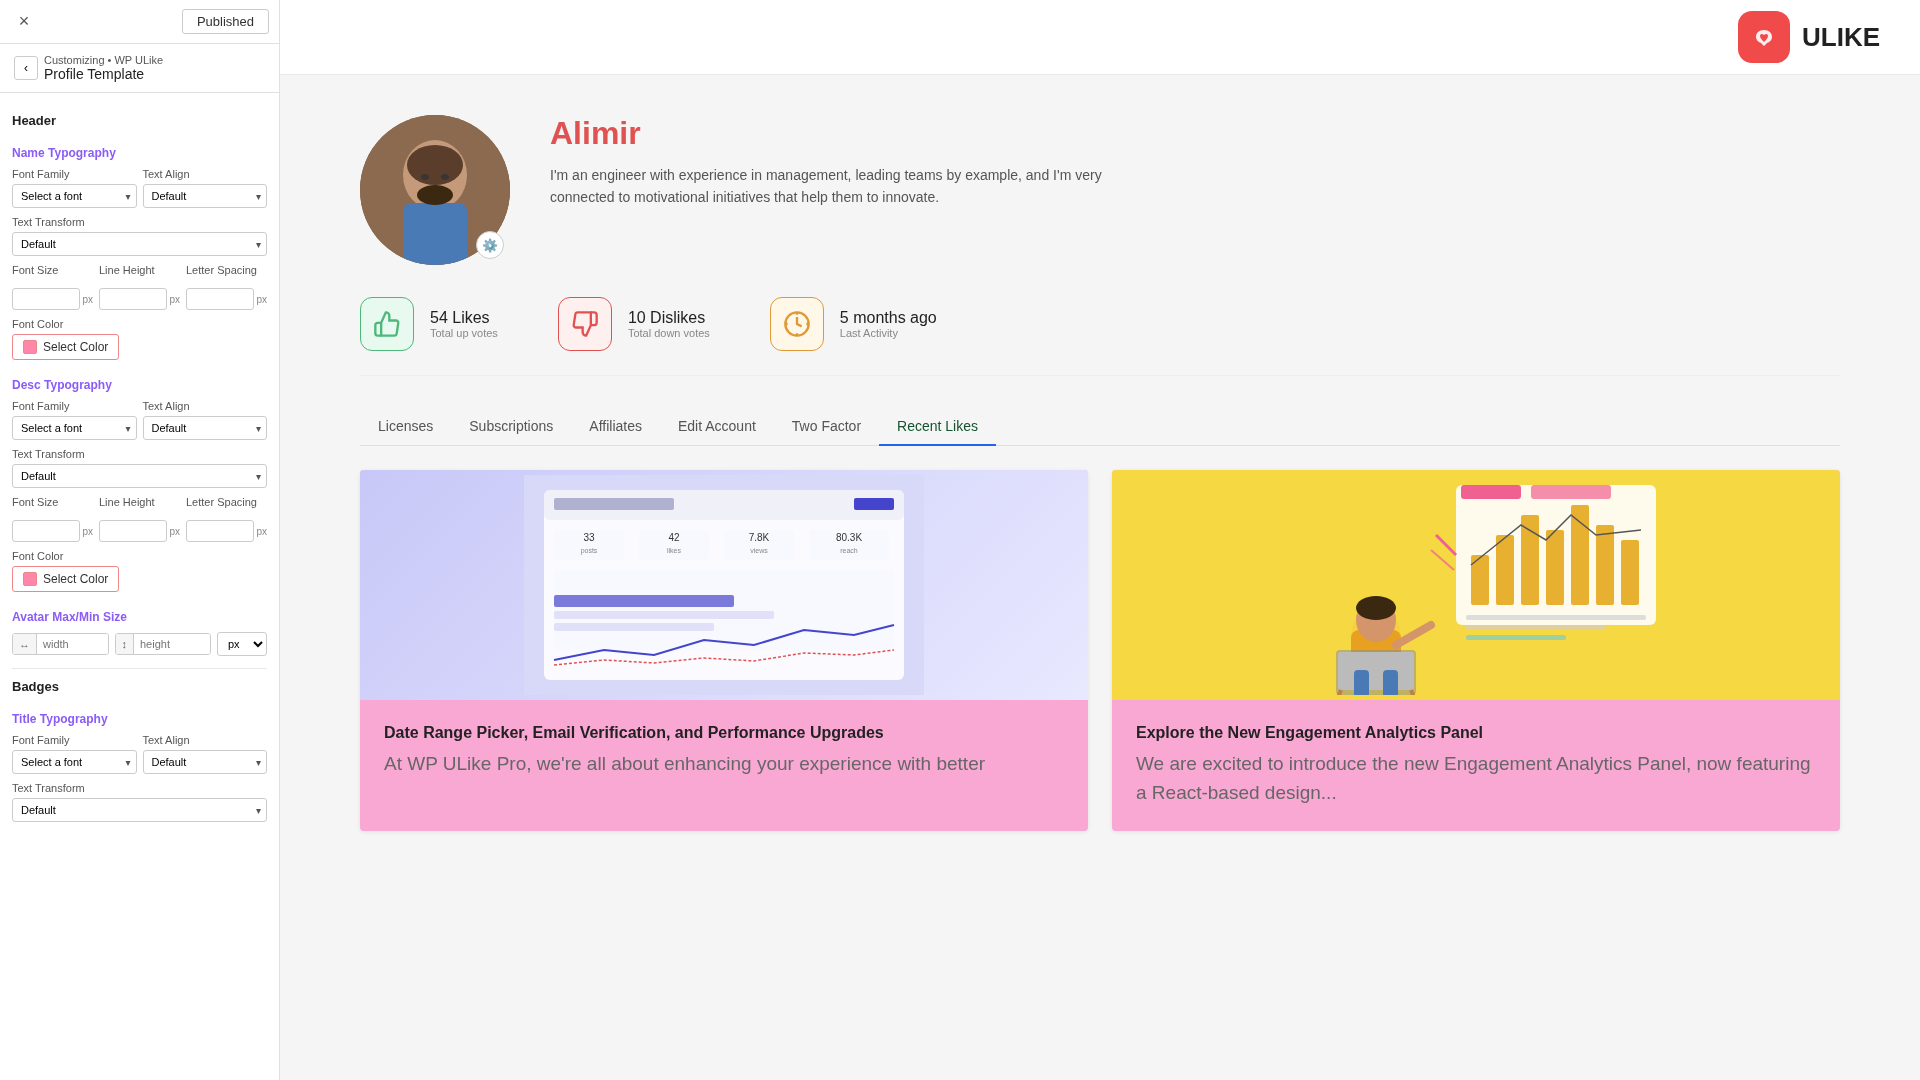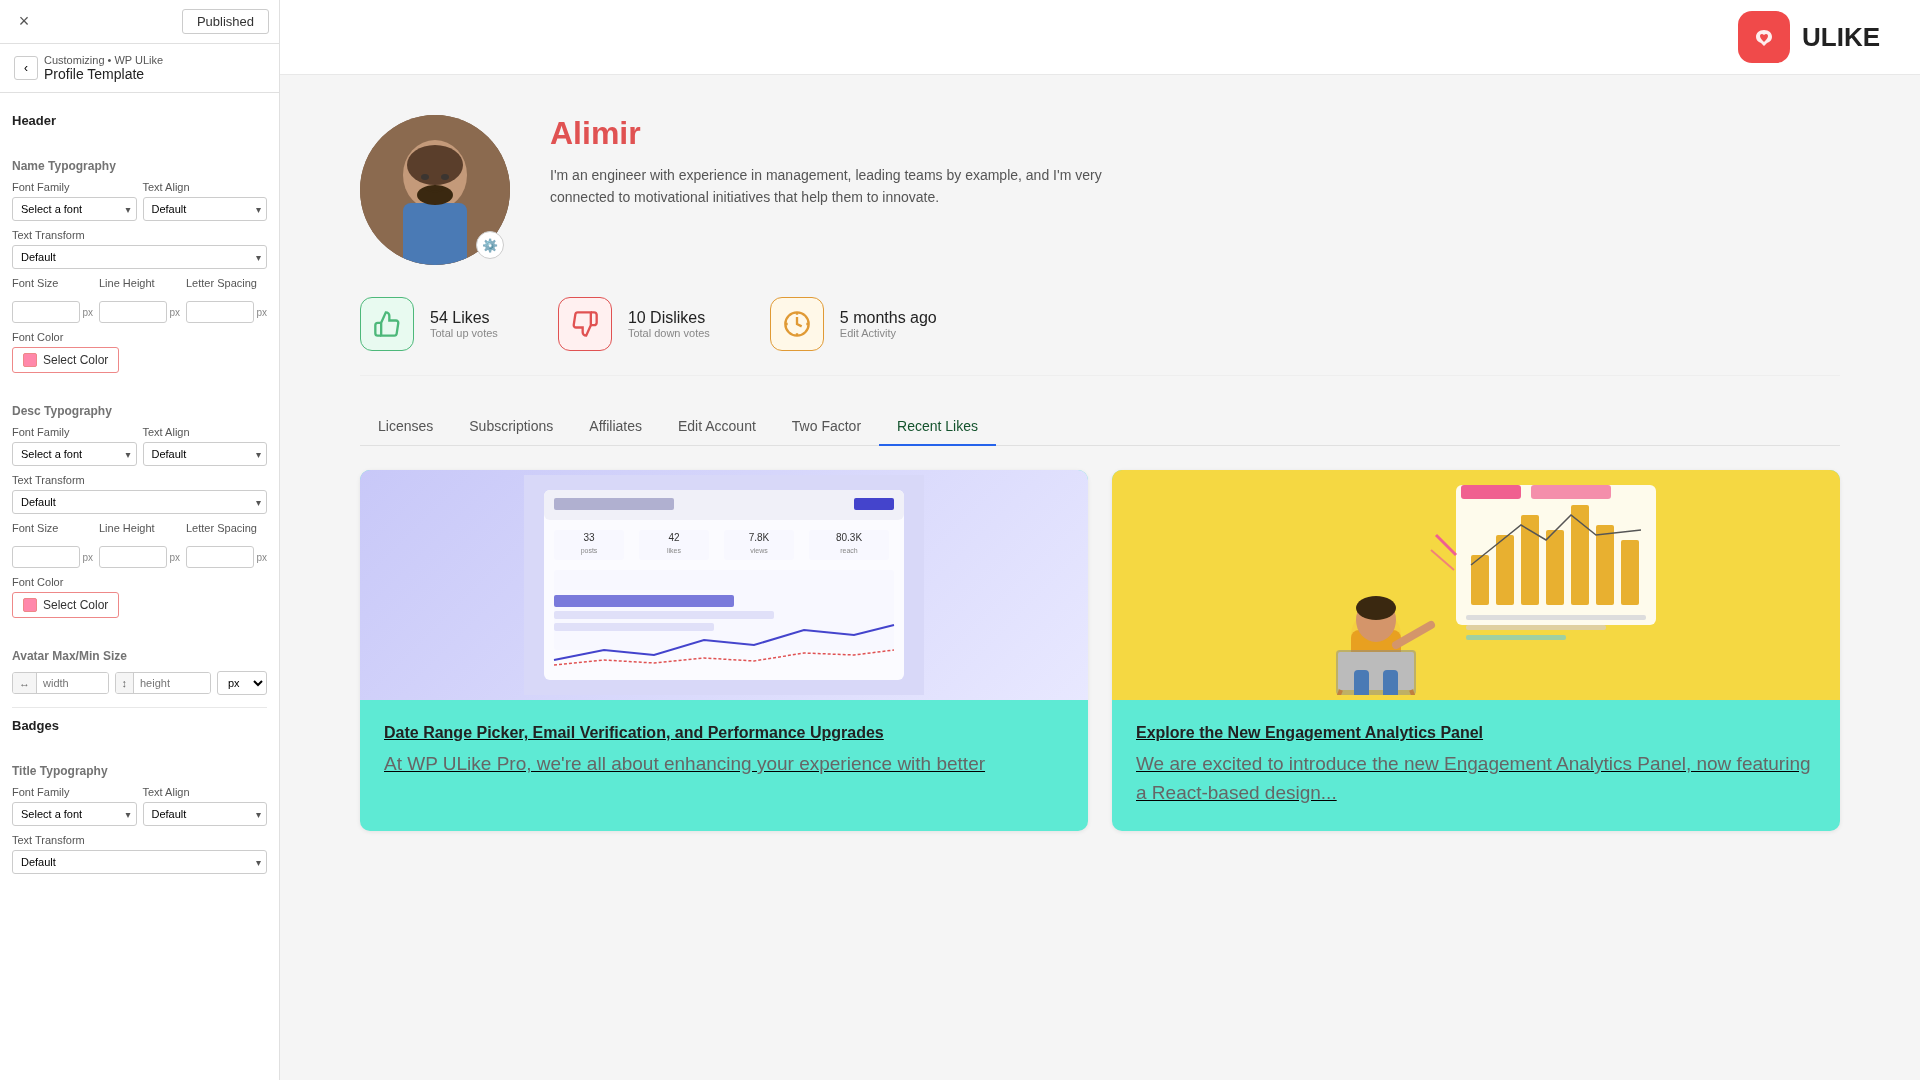--- a/index.html
+++ b/index.html
@@ -79,23 +79,23 @@
       font-size: 13px;
       font-weight: 600;
       color: #222;
       margin-bottom: 12px;
       margin-top: 6px;
     }
 
     .sub-section-title {
       font-size: 12px;
       font-weight: 600;
-      color: #737373;
+      color: #8b5cf6;
       margin-bottom: 8px;
-      margin-top: 31px;
+      margin-top: 18px;
     }
 
     .field-label {
       font-size: 11px;
       color: #555;
       margin-bottom: 4px;
     }
 
     .row-2 {
       display: flex;
@@ -429,25 +429,24 @@
     }
 
     
     .cards-grid {
       display: grid;
       grid-template-columns: 1fr 1fr;
       gap: 24px;
     }
 
     .card {
-      background: #5eead4;
-      border-radius: 10px;
+      background: #f9a8d4;
+      border-radius: 4px;
       overflow: hidden;
       box-shadow: 0 1px 4px rgba(0,0,0,0.08);
-      text-decoration: underline;
     }
 
     .card-thumb {
       width: 100%;
       height: 230px;
       overflow: hidden;
     }
 
     .card-thumb-analytics {
       background: linear-gradient(135deg, #c8c8f8, #e8e8ff);
@@ -733,21 +732,21 @@
       <div class="stat-item">
         <div class="stat-icon-box orange">
           <svg width="28" height="28" viewBox="0 0 24 24" fill="none" stroke="#e09a35" stroke-width="2">
             <circle cx="12" cy="12" r="10"></circle>
             <path d="M12 6v6l4 2"></path>
             <path d="M2 12h2M20 12h2M12 2v2M12 20v2"></path>
           </svg>
         </div>
         <div>
           <div class="stat-number">5 months ago</div>
-          <div class="stat-label">Edit Activity</div>
+          <div class="stat-label">Last Activity</div>
         </div>
       </div>
     </div>
 
     <div class="tabs-row">
       <div class="tab-item">Licenses</div>
       <div class="tab-item">Subscriptions</div>
       <div class="tab-item">Affiliates</div>
       <div class="tab-item">Edit Account</div>
       <div class="tab-item">Two Factor</div>

